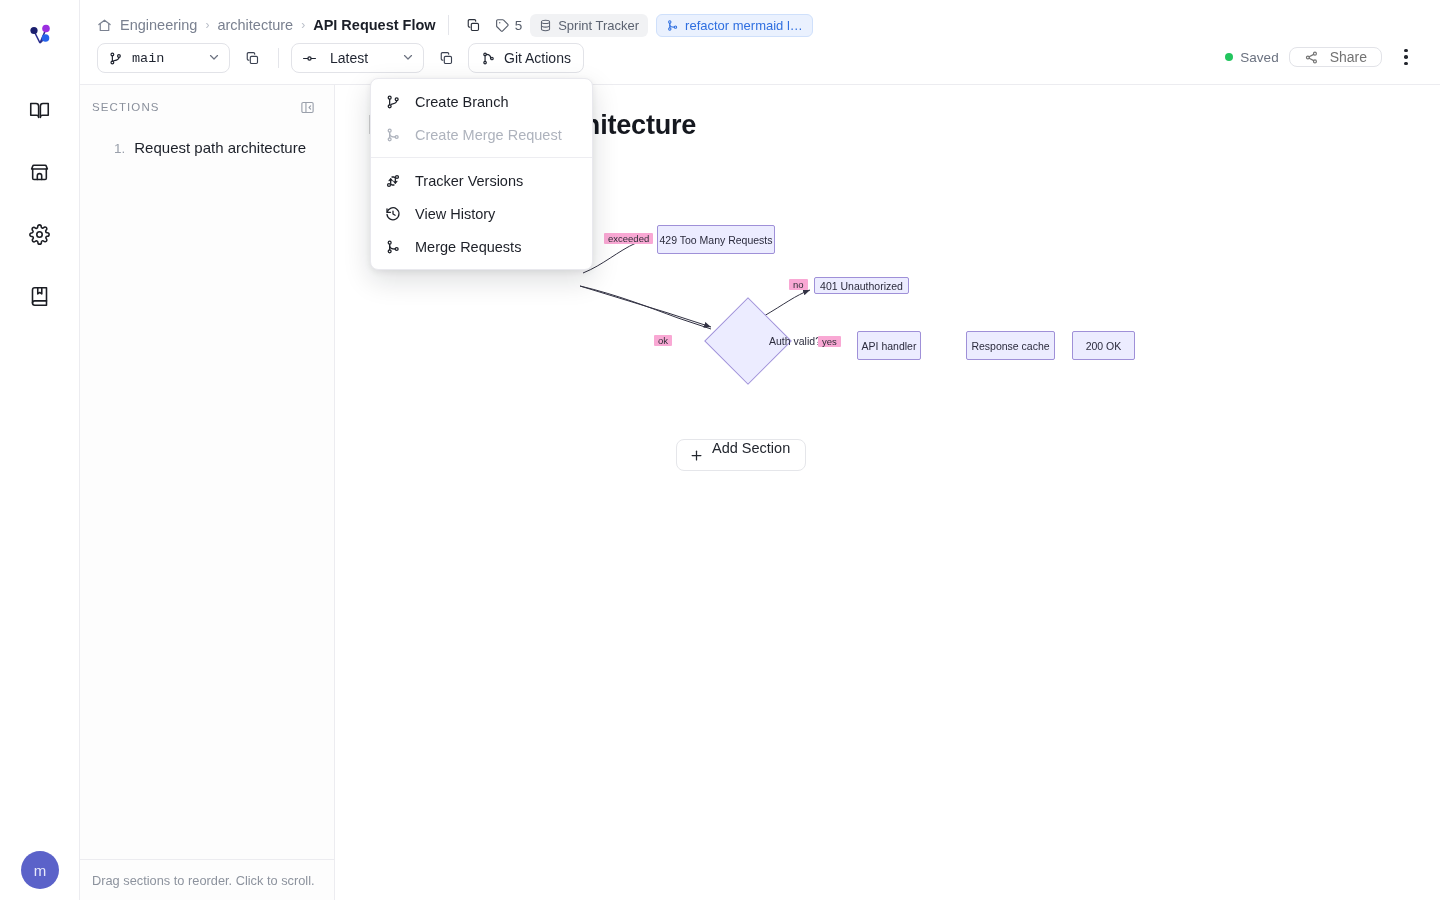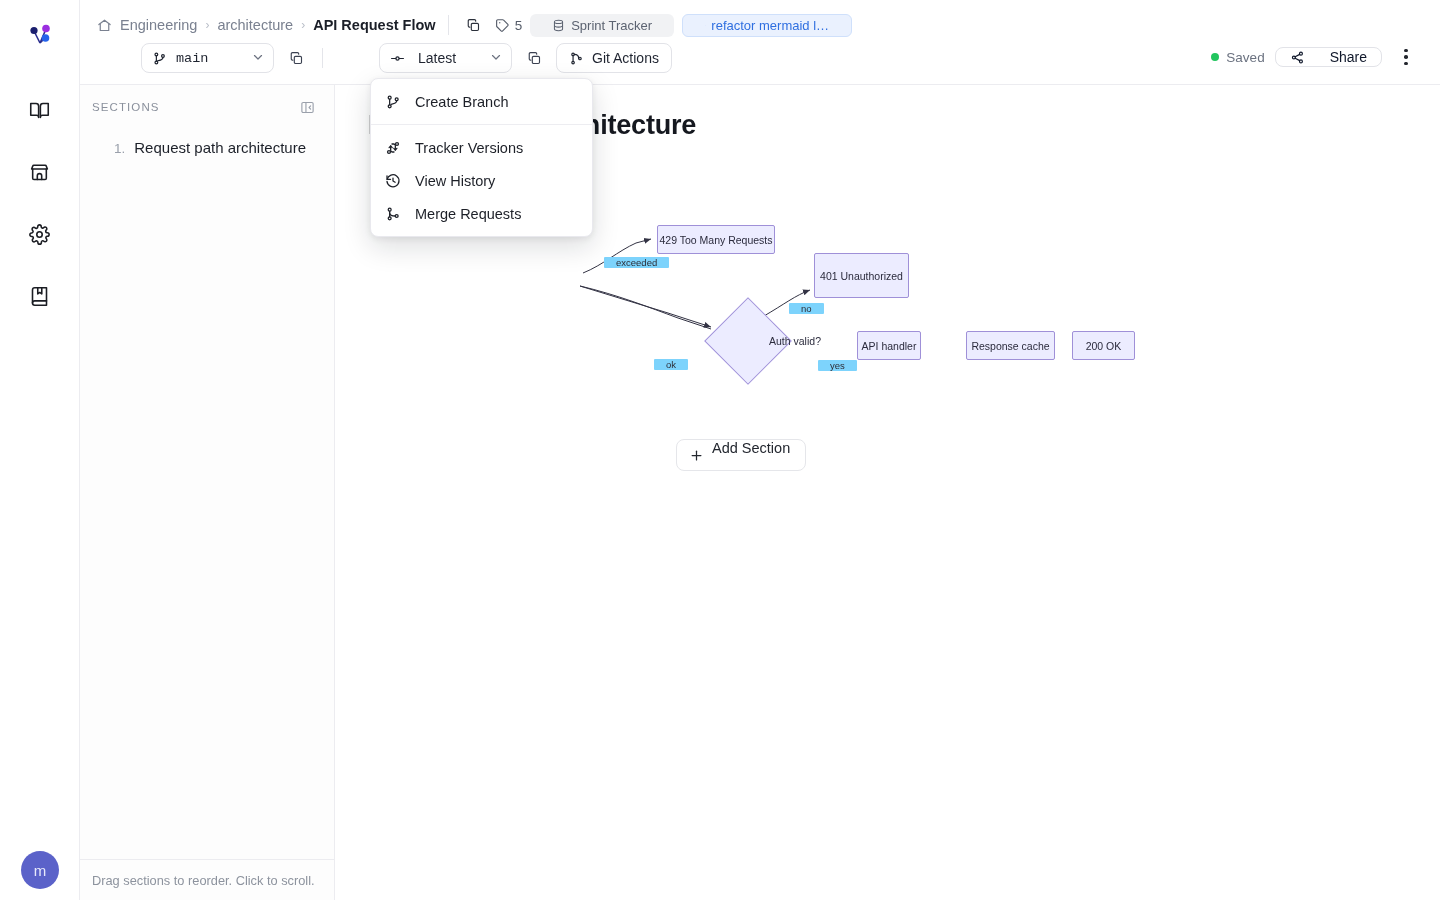--- a/index.html
+++ b/index.html
@@ -46,52 +46,52 @@
   #breadcrumb .sep { color: #b9bec8; font-size: 12px; }
   #breadcrumb .home-ico { color: #7a8190; display: flex; align-items: center; }
   .vdiv { width: 1px; height: 20px; background: #e4e5ea; margin: 0 4px; }
   .hdr-icon-btn {
     width: 26px; height: 26px; border-radius: 6px; color: #2b303b;
     display: flex; align-items: center; justify-content: center; cursor: pointer;
   }
   .tagcount { display: flex; align-items: center; gap: 5px; color: #555c69; font-size: 13.5px; cursor: pointer; }
   .pill {
     display: inline-flex; align-items: center; gap: 6px;
-    height: 23px; padding: 0 22px; border-radius: 6px;
+    height: 23px; padding: 0 9px; border-radius: 6px;
     font-size: 13px; white-space: nowrap;
   }
   .pill.grey { background: #f1f2f4; color: #5c6371; }
   .pill.blue { background: #eaf1fe; color: #2f6fe0; border: 1px solid #cfe0fb; max-width: 170px; overflow: hidden; }
 
   
   #toolbar { position: absolute; left: 17px; top: 43px; display: flex; align-items: center; gap: 8px; }
   .select-btn {
     height: 30px; min-width: 60px; padding: 0 8px 0 10px;
     border: 1px solid #e2e3e8; border-radius: 8px; background: #fff;
     display: flex; align-items: center; gap: 9px; cursor: pointer;
-    font-size: 14px; color: #1f2430; margin-left: 44px;
+    font-size: 14px; color: #1f2430;
   }
   .select-btn .lbl-mono { font-family: "Liberation Mono", monospace; font-size: 13.5px; }
   .select-btn .caret { margin-left: auto; color: #6c7280; }
   #branch-select { width: 133px; }
   #version-select { width: 133px; gap: 13px; }
   .ghost-btn {
     height: 30px; padding: 0 12px; border: 1px solid #e2e3e8; border-radius: 8px;
     background: #fff; display: flex; align-items: center; gap: 8px;
     font-size: 14px; color: #1f2430; cursor: pointer;
   }
   .icon-only { width: 28px; height: 28px; border-radius: 7px; display:flex; align-items:center; justify-content:center; color:#3a4050; cursor:pointer; }
 
   #topbar-right { position: absolute; right: 20px; top: 43px; display: flex; align-items: center; gap: 10px; }
   #saved-status { display: flex; align-items: center; gap: 7px; font-size: 13.5px; color: #6b7280; }
   #saved-dot { width: 8px; height: 8px; border-radius: 50%; background: #22c55e; }
   #share-btn {
     height: 20px; padding: 0 14px; border: 1px solid #e2e3e8; border-radius: 8px;
-    background: #fff; display: flex; align-items: center; gap: 25px;
-    font-size: 14px; color: #0f172a; cursor: pointer;
+    background: #fff; display: flex; align-items: center; gap: 11px;
+    font-size: 14px; color: #737373; cursor: pointer;
   }
   #more-btn { width: 28px; height: 28px; display:flex; align-items:center; justify-content:center; border-radius:7px; cursor:pointer; }
   .dot3 { width: 3.5px; height: 3.5px; border-radius: 50%; background: #23262e; }
 
   
   #sections {
     position: absolute; left: 80px; top: 85px; width: 255px; height: 815px;
     background: #fdfdfd; border-right: 1px solid #ececf0;
   }
   #sections-head {
@@ -142,21 +142,21 @@
     position: absolute; width: 62px; height: 62px;
     background: #ececff; border: 1px solid #9f90d8;
     transform: rotate(45deg);
   }
   .m-diamond-label {
     position: absolute; font-size: 10.5px; color: #2b2b3d;
     white-space: nowrap; text-align: center; margin-left: 47px;
   }
   .m-edge-label {
     position: absolute; font-size: 9.5px; color: #2d2d36;
-    background: #7dd3fc; padding: 0 12px; border-radius: 1px; white-space: nowrap; margin-top: 24px;
+    background: #f9a8d4; padding: 0 4px; border-radius: 1px; white-space: nowrap;
   }
 
   
   #git-menu {
     position: absolute; left: 370px; top: 78px; width: 223px;
     background: #ffffff; border: 1px solid #e9e9ee; border-radius: 8px;
     box-shadow: 0 10px 28px rgba(16,18,28,0.14), 0 2px 6px rgba(16,18,28,0.07);
     padding: 6px 0; z-index: 50;
   }
   .menu-item {
@@ -393,21 +393,21 @@
       <path d="M687 190 L701 190" stroke="#333344" stroke-width="1" fill="none" marker-end="url(#ah)"></path>
     </svg>
 
     <div class="m-node" style="left:289px; top:70px; width:118px; height:29px;">
       <span>429 Too Many Requests</span>
     </div>
 
     <div class="m-diamond" style="left:349px; top:155px;"></div>
     <div class="m-diamond-label" style="left:346px; top:180px; width:68px;">Auth valid?</div>
 
-    <div class="m-node" style="left:446px; top:98px; width:95px; height:45px;">
+    <div class="m-node" style="left:446px; top:122px; width:95px; height:17px;">
       <span>401 Unauthorized</span>
     </div>
 
     <div class="m-node" style="left:489px; top:176px; width:64px; height:29px;">
       <span>API handler</span>
     </div>
 
     <div class="m-node" style="left:598px; top:176px; width:89px; height:29px;">
       <span>Response cache</span>
     </div>
@@ -442,20 +442,32 @@
         <circle cx="7" cy="5.5" r="2.2"></circle>
           <circle cx="7" cy="18.5" r="2.2"></circle>
           <circle cx="17.5" cy="8" r="2.2"></circle>
         <path d="M7 7.7v8.6"></path>
           <path d="M17.5 10.2c0 4-4.5 4.5-8.2 5.3"></path>
       </svg>
     </span>
     <span>Create Branch</span>
   </div>
 
+  <div class="menu-item disabled">
+    <span class="mi-ico">
+      <svg width="16" height="16" viewBox="0 0 24 24" fill="none" stroke="currentColor" stroke-width="1.9" stroke-linecap="round" stroke-linejoin="round">
+        <circle cx="7" cy="5.5" r="2.2"></circle>
+          <circle cx="7" cy="18.5" r="2.2"></circle>
+          <circle cx="17.5" cy="15" r="2.2"></circle>
+        <path d="M7 7.7v8.6"></path>
+          <path d="M7 10.5c0 3 3.5 4.5 8.4 4.5"></path>
+      </svg>
+    </span>
+    <span>Create Merge Request</span>
+  </div>
 
   <div class="menu-sep"></div>
 
   <div class="menu-item">
     <span class="mi-ico">
       <svg width="16" height="16" viewBox="0 0 24 24" fill="none" stroke="currentColor" stroke-width="1.9" stroke-linecap="round" stroke-linejoin="round">
         <circle cx="6" cy="18" r="2.2"></circle>
           <circle cx="18" cy="6" r="2.2"></circle>
         <path d="M10.5 6H13a2.5 2.5 0 0 1 2.5 2.5V15"></path>
           <path d="M13.2 12.5 15.5 15l2.3-2.5"></path>

